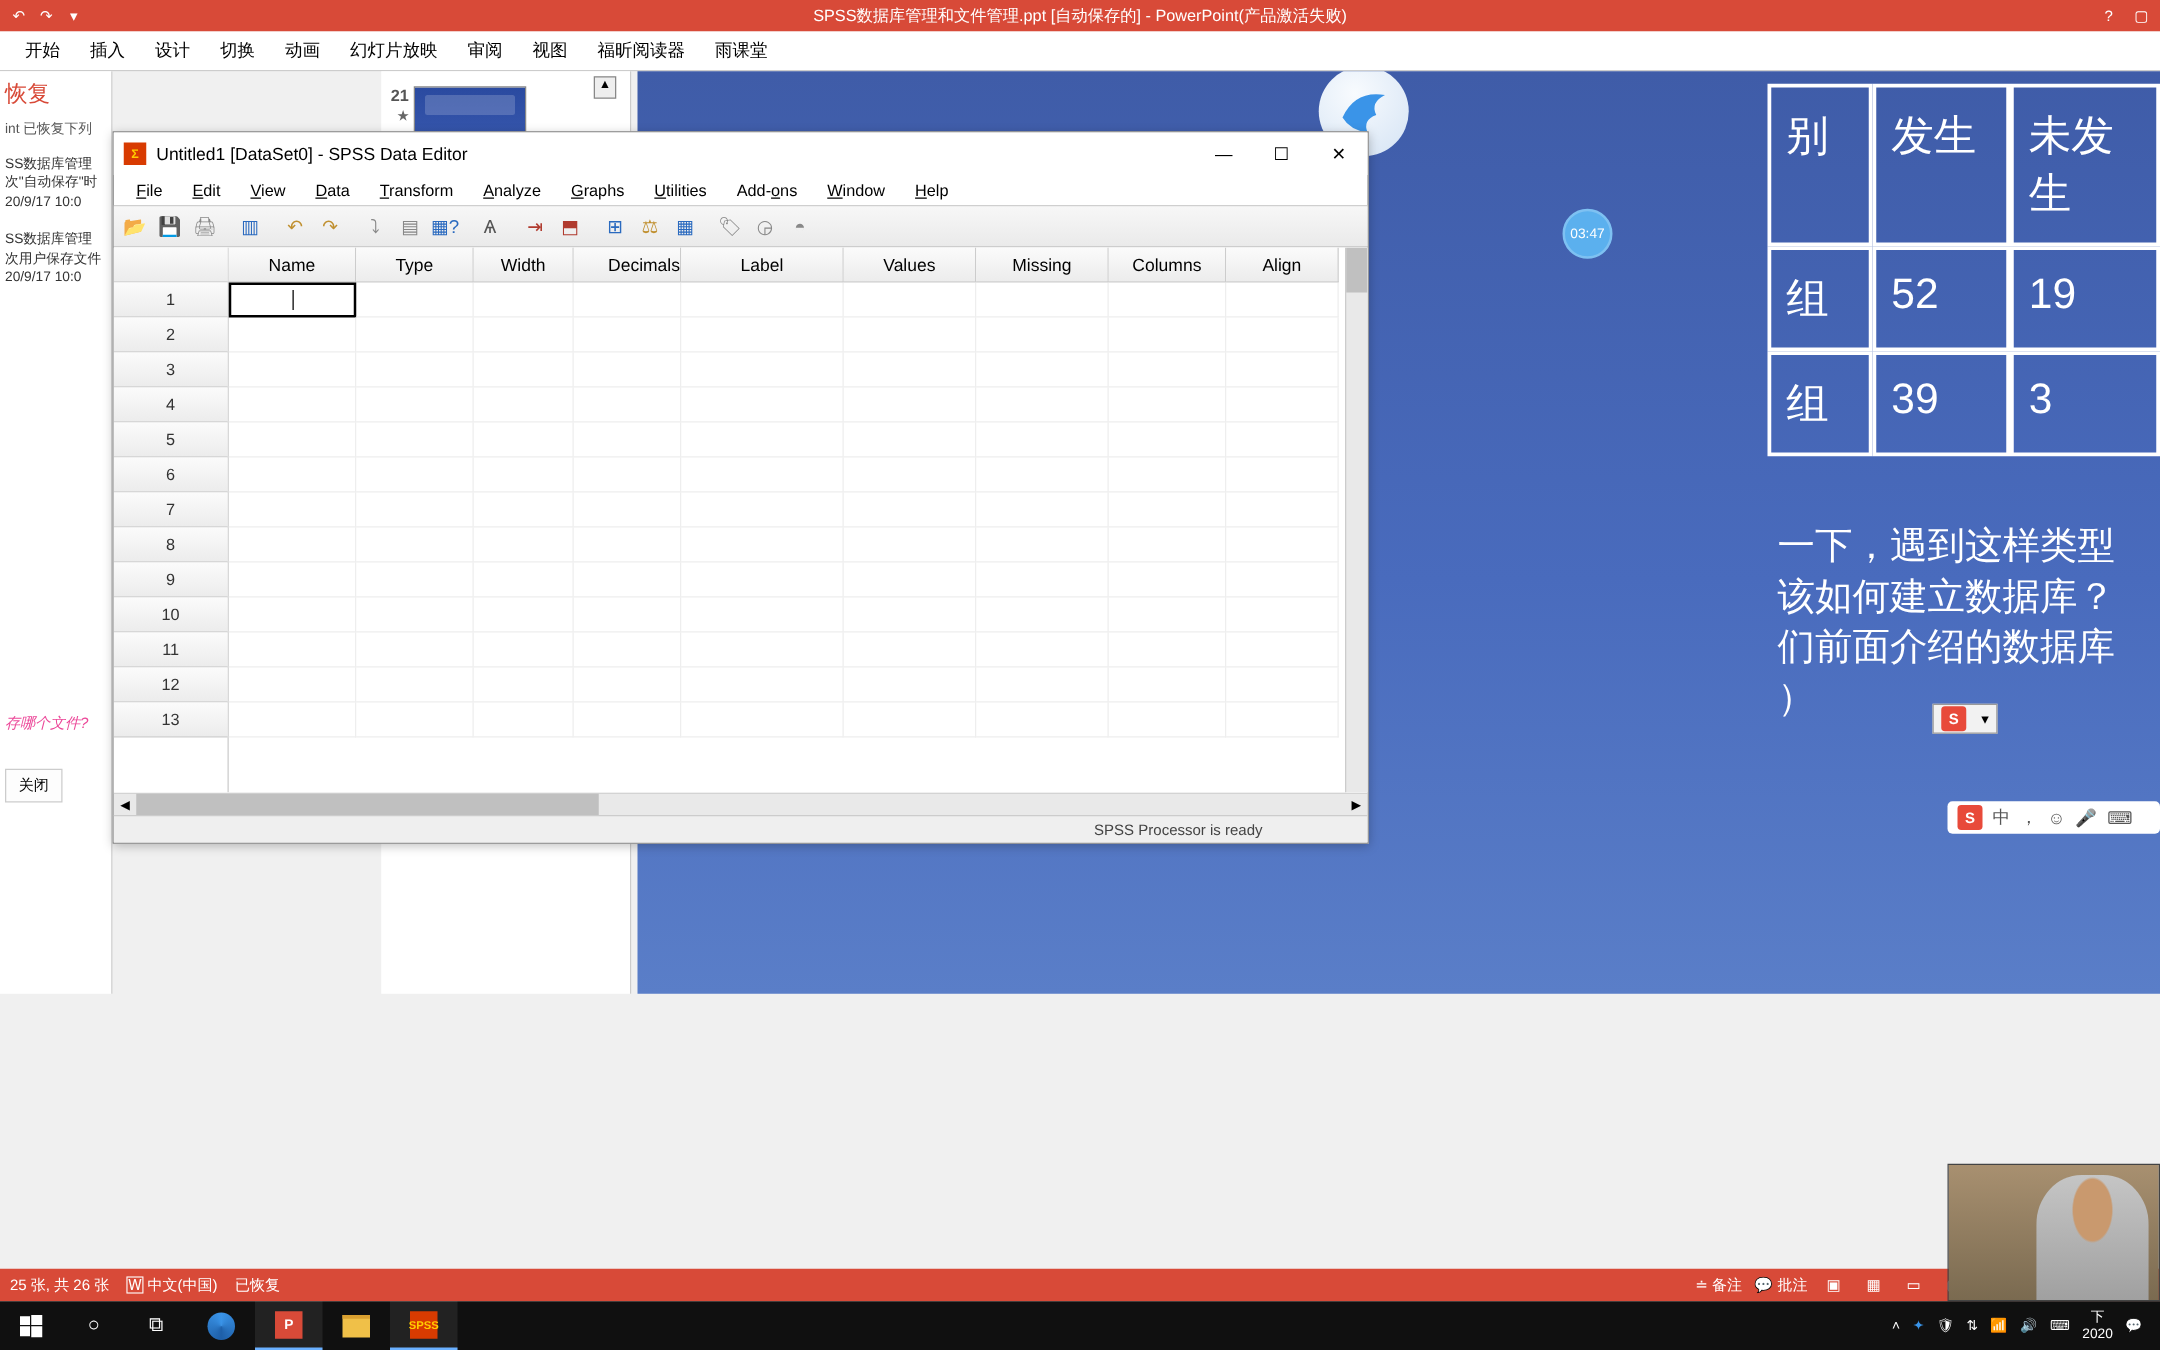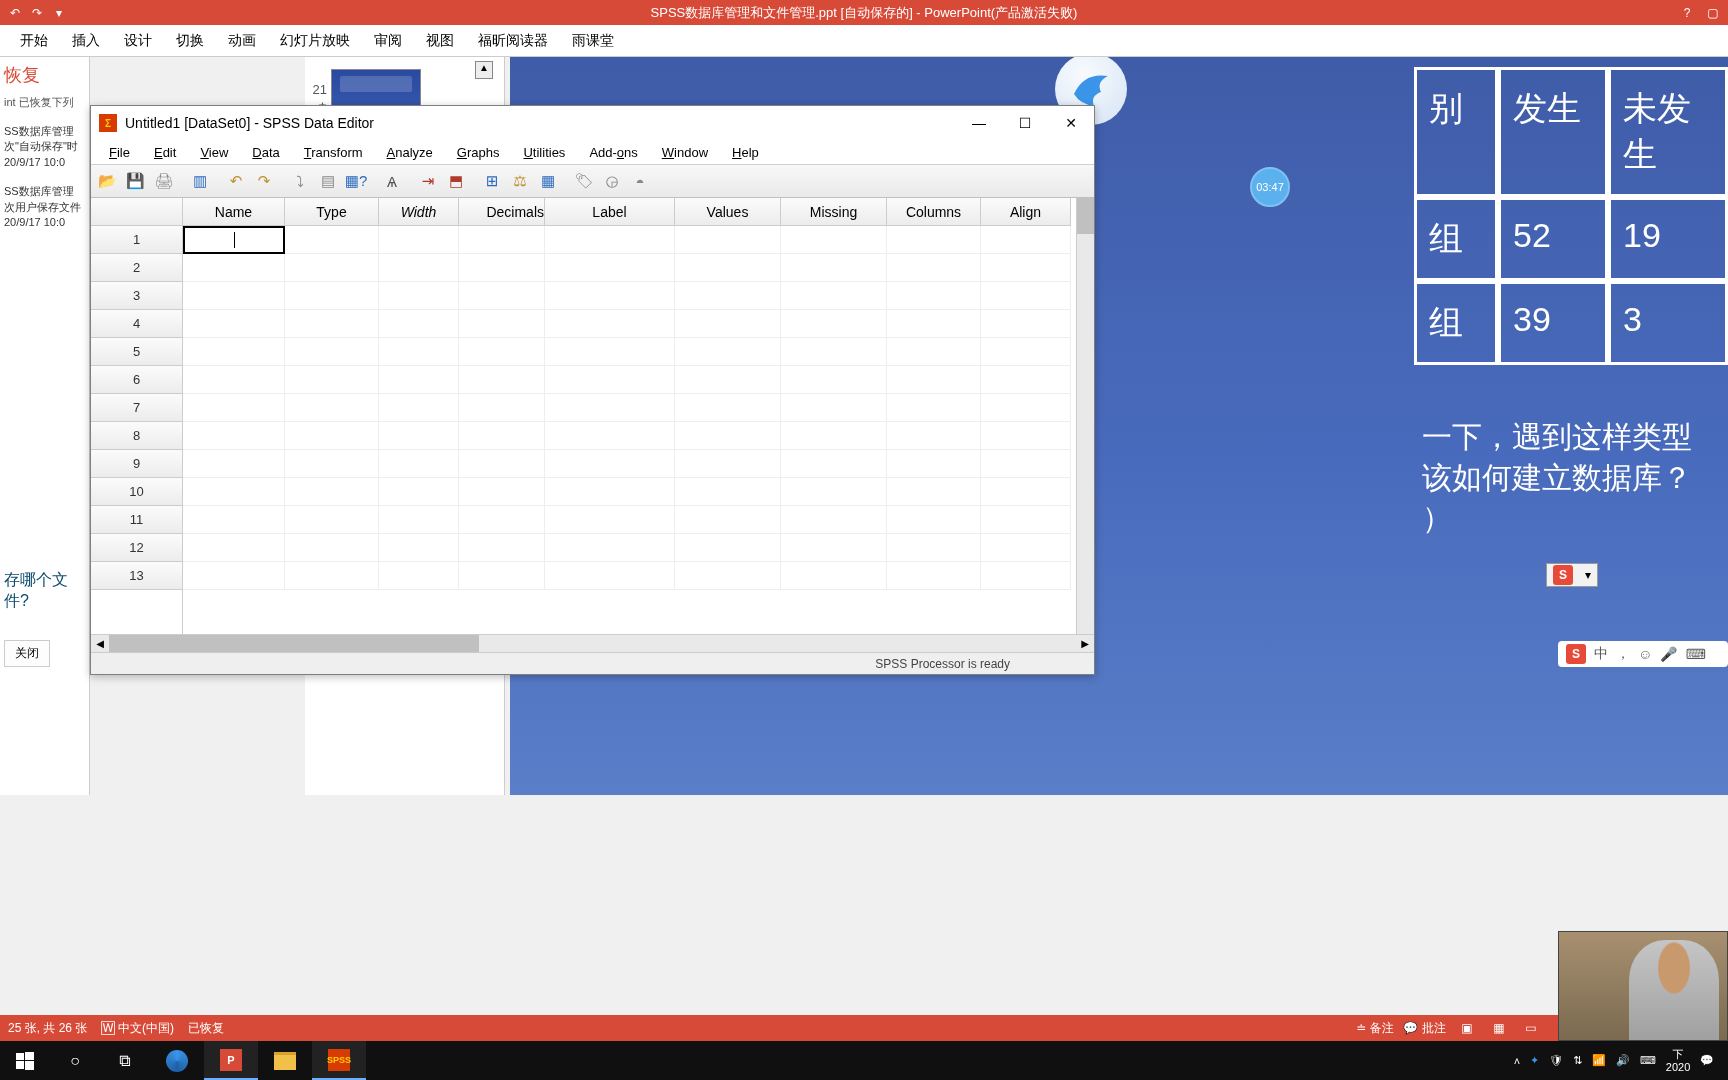--- a/index.html
+++ b/index.html
@@ -12,27 +12,27 @@
 .tb-icon { width: 14px; height: 14px; display: inline-flex; align-items: center; justify-content: center; font-size: 12px; }
 
 
 .ribbon { height: 32px; background: #fff; display: flex; align-items: center; padding-left: 8px; font-size: 14px; border-bottom: 1px solid #ccc; }
 .ribbon-tab { padding: 6px 12px; cursor: pointer; }
 
 
 .recovery { position: absolute; left: 0; top: 57px; width: 90px; height: 738px; background: #fff; border-right: 1px solid #ccc; padding: 6px 4px; font-size: 12px; overflow: hidden; }
 .recovery-title { font-size: 18px; color: #d84a38; margin-bottom: 8px; }
 .recovery-item { margin-top: 14px; line-height: 1.4; font-size: 11px; color: #333; overflow: hidden; }
-.recovery-prompt { margin-top: 340px; color: #0c4a6e; font-size: 16px; }
+.recovery-prompt { margin-top: 340px; color: #ec4899; font-size: 12px; font-style: italic; }
 .recovery-close { margin-top: 28px; border: 1px solid #ccc; padding: 4px 10px; background: #fdfdfd; display: inline-block; cursor: pointer; }
 
 
 .thumbs { position: absolute; left: 305px; top: 57px; width: 200px; height: 738px; background: #fff; border-right: 1px solid #ccc; padding-top: 12px; }
 .thumbs-scroll-up { position: absolute; left: 170px; top: 4px; width: 18px; height: 18px; border: 1px solid #888; background: #eee; text-align: center; font-size: 10px; cursor: pointer; }
-.thumb { display: flex; align-items: center; margin-bottom: 320px; }
+.thumb { display: flex; align-items: flex-start; margin-bottom: 320px; font-weight: bold; }
 .thumb-num { width: 26px; text-align: right; padding-right: 4px; font-size: 13px; color: #555; }
 .thumb-star { font-size: 10px; color: #666; }
 .thumb-img { width: 90px; height: 56px; background: linear-gradient(#2a4aa0, #3a5ab0); border: 1px solid #888; position: relative; }
 .thumb-img::after { content: ""; position: absolute; top: 6px; left: 8px; right: 8px; height: 16px; background: rgba(255,255,255,0.18); border-radius: 2px; }
 .thumb2 { margin-top: 300px; }
 
 
 .slide-area { position: absolute; left: 510px; top: 57px; right: 0; height: 738px; background: linear-gradient(#3f5ca8, #496bbd 55%, #5a7ec8); overflow: hidden; }
 .bird-logo { position: absolute; left: 545px; top: -4px; width: 72px; height: 72px; border-radius: 50%; background: radial-gradient(circle at 40% 30%, #f8fbfe, #d4e3f4); display:flex; align-items:center; justify-content:center; }
 .bird-logo svg { width: 50px; height: 50px; }
@@ -182,20 +182,21 @@
     <div class="slide-table-cell">组</div>
     <div class="slide-table-cell">52</div>
     <div class="slide-table-cell">19</div>
     <div class="slide-table-cell">组</div>
     <div class="slide-table-cell">39</div>
     <div class="slide-table-cell">3</div>
   </div>
   <div class="slide-text">
     <div>一下，遇到这样类型</div>
     <div>该如何建立数据库？</div>
+    <div>们前面介绍的数据库</div>
     <div>）</div>
   </div>
   <div class="ime-float">
     <span class="ime-s">S</span>
     <span>▾</span>
   </div>
   <div class="ime-bar">
     <span class="ime-s">S</span>
     <span>中</span>
     <span>，</span>
@@ -270,21 +271,21 @@
         <div class="rownum">9</div>
         <div class="rownum">10</div>
         <div class="rownum">11</div>
         <div class="rownum">12</div>
         <div class="rownum">13</div>
       </div>
     <div class="cols">
       <div class="colheaders" id="colheaders">
           <div class="colh" style="width: 102px;">Name</div>
           <div class="colh" style="width: 94px;">Type</div>
-          <div class="colh" style="width: 80px; font-style: italic;">Width</div>
+          <div class="colh" style="width: 80px;">Width</div>
           <div class="colh" style="width: 86px; text-align: right;">Decimals</div>
           <div class="colh" style="width: 130px;">Label</div>
           <div class="colh" style="width: 106px;">Values</div>
           <div class="colh" style="width: 106px;">Missing</div>
           <div class="colh" style="width: 94px;">Columns</div>
           <div class="colh" style="width: 90px;">Align</div>
         </div>
       <div id="cellarea">
           <div class="cells">
             <div class="cell sel" style="width: 102px;">

